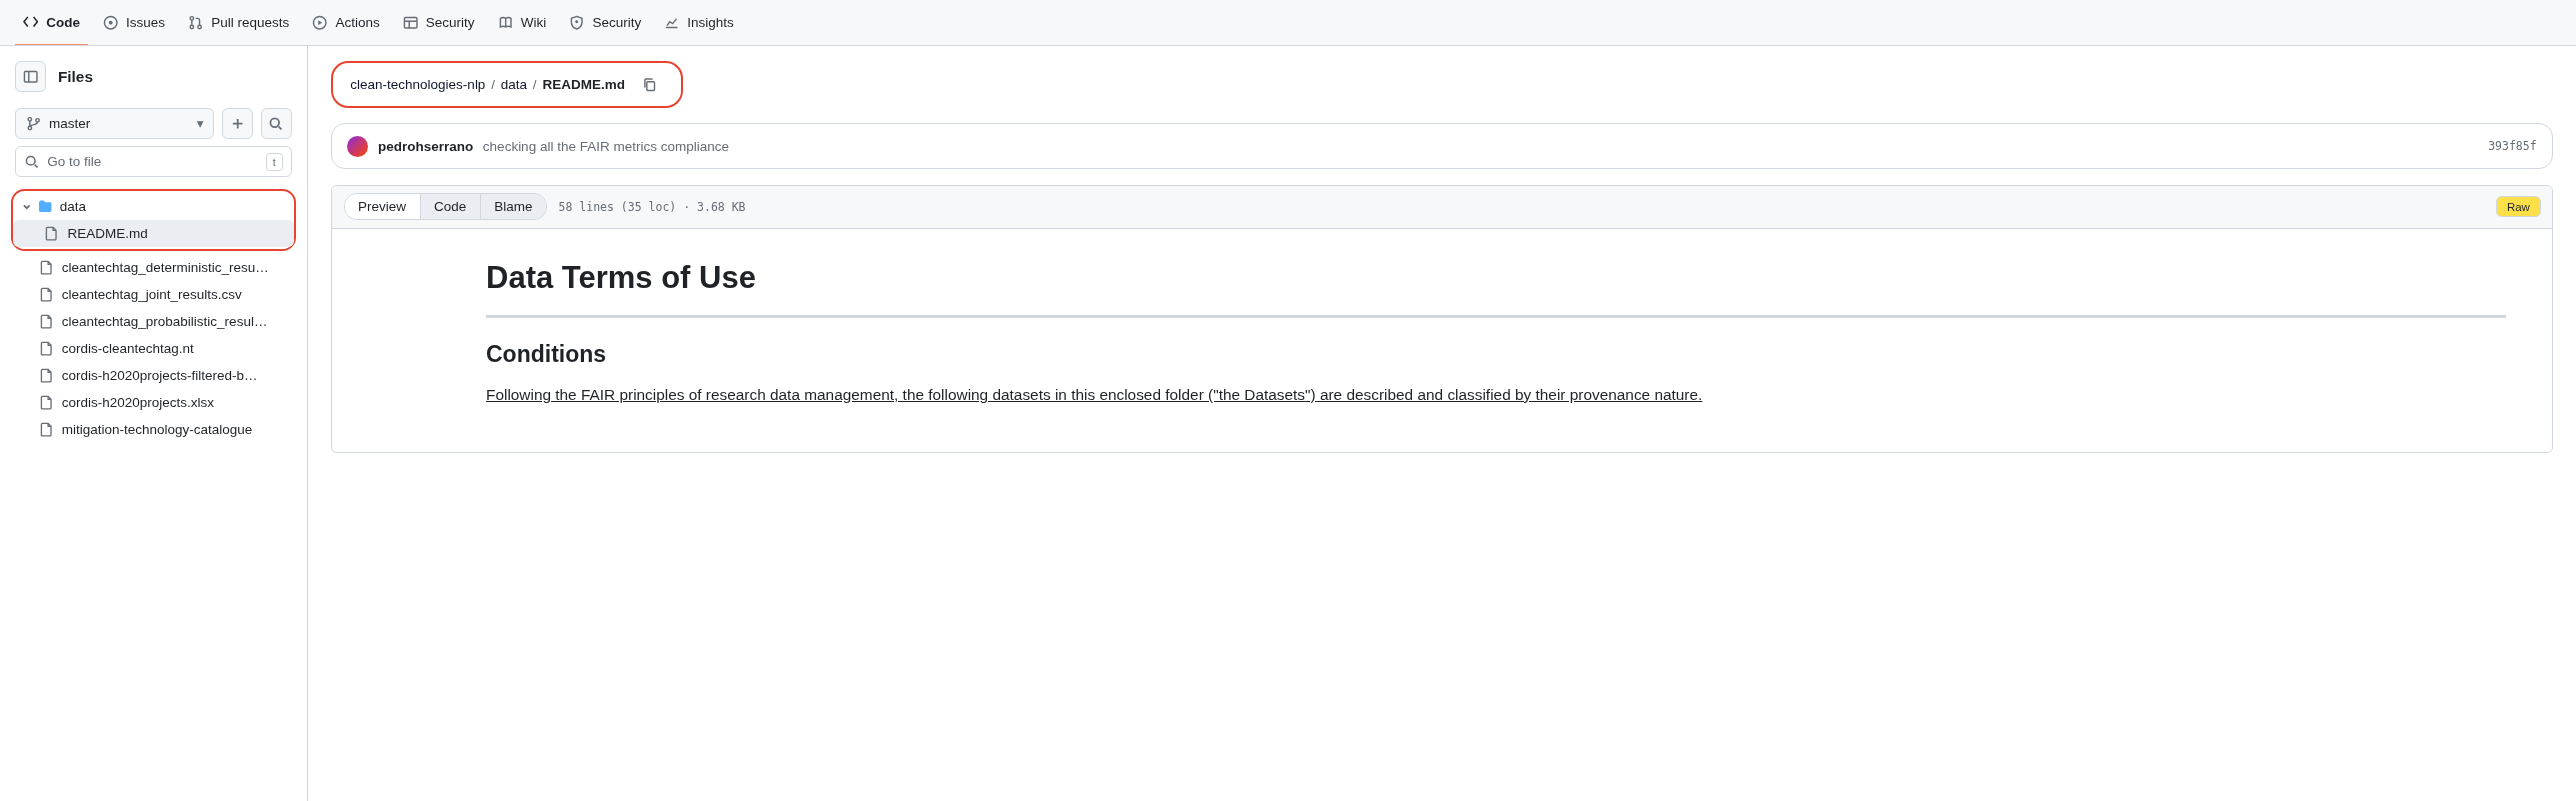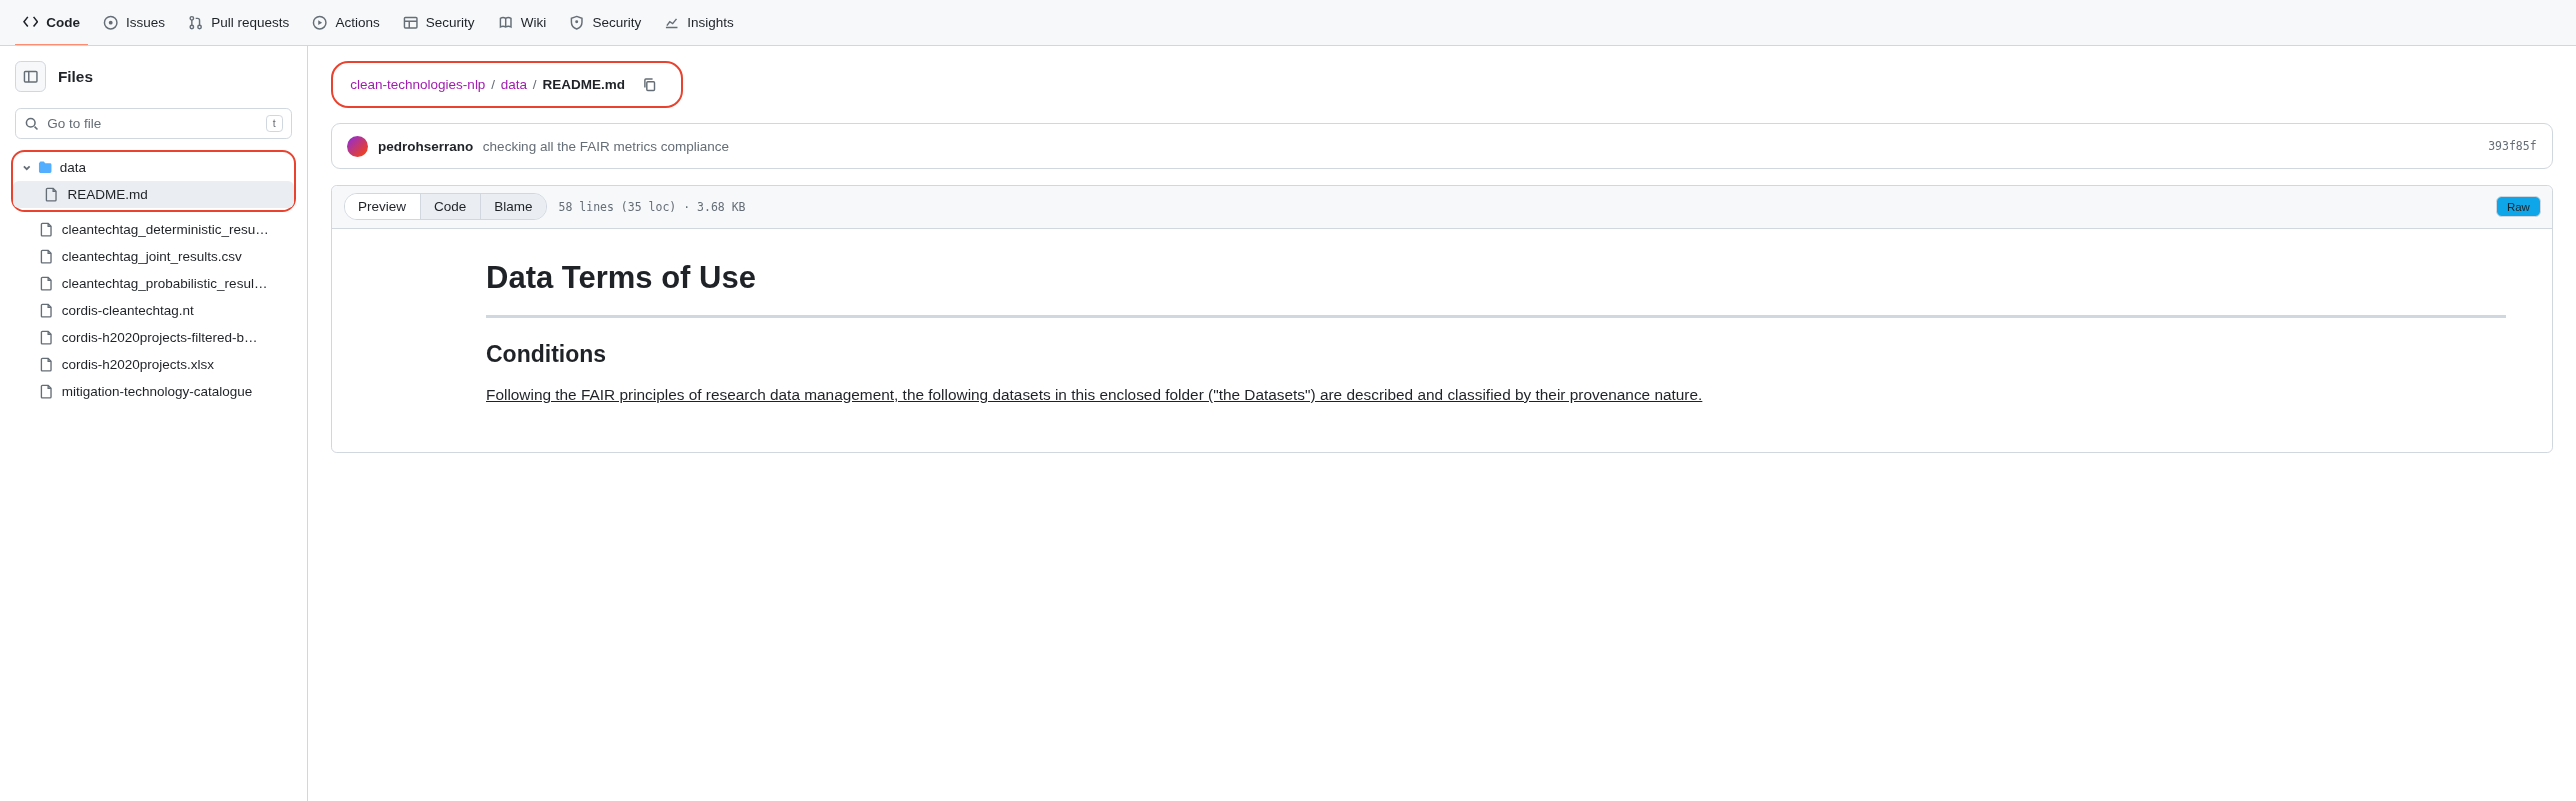--- a/index.html
+++ b/index.html
@@ -38,39 +38,39 @@
   .folder-icon { color: #54aeff; }
   .file-icon { color: #656d76; flex-shrink: 0; }
   .chevron-icon { color: #656d76; width: 11.5px; flex-shrink:0; }
   
   .highlight-box { border: 2.9px solid #e9432f; border-radius: 13.5px; padding: 1.9px 0; margin: 0 3.8px 3.8px; }
   
   
   .main { flex: 1; overflow: auto; padding: 15.4px 23px; }
   .breadcrumb-row { display: flex; align-items: center; gap: 9.6px; margin-bottom: 15.4px; }
   .breadcrumb-box { border: 2.9px solid #e9432f; border-radius: 17.3px; padding: 7.7px 17.3px; display: inline-flex; align-items: center; gap: 5.8px; }
-  .crumb-link { color: #a21caf; cursor: pointer; }
+  .crumb-link { color: #0f172a; cursor: pointer; }
   .crumb-sep { color: #656d76; }
   .crumb-current { font-weight: 600; }
   .copy-btn { width: 27px; height: 27px; display:flex; align-items:center; justify-content:center; cursor:pointer; color:#656d76; margin-left: 5.8px; }
   
-  .commit-bar { border: 1px solid #d0d7de; border-radius: 9px; padding: 11.5px 15.4px; display: flex; align-items: center; gap: 9.6px; margin-bottom: 15.4px; }
+  .commit-bar { border: 1px solid #d0d7de; border-radius: 14px; padding: 11.5px 15.4px; display: flex; align-items: center; gap: 9.6px; margin-bottom: 15.4px; }
   .avatar { width: 21px; height: 21px; border-radius: 50%; background: linear-gradient(135deg, #8a2be2, #ff4500); flex-shrink: 0; }
   .commit-author { font-weight: 600; }
   .commit-msg { color: #656d76; }
   .commit-sha { margin-left: auto; font-family: ui-monospace, monospace; font-size: 11.5px; color: #656d76; }
   
   .file-box { border: 1px solid #d0d7de; border-radius: 5.8px; }
   .file-toolbar { display: flex; align-items: center; padding: 7.7px 11.5px; background: #f6f8fa; border-bottom: 1px solid #d0d7de; border-radius: 5.8px 5.8px 0 0; gap: 11.5px; }
   .seg { display: flex; border: 1px solid #d0d7de; border-radius: 13px; overflow: hidden; }
   .seg-btn { padding: 4.8px 13.5px; font-size: 13.5px; cursor: pointer; background: #eaeef2; color:#1f2328; }
   .seg-btn + .seg-btn { border-left: 1px solid #d0d7de; }
   .seg-btn.active { background: #ffffff; font-weight: 500; }
   .file-meta { font-family: ui-monospace, monospace; font-size: 11.5px; color: #656d76; }
-  .raw-btn { margin-left: auto; padding: 3.8px 9.6px; border: 1px solid #d0d7de; border-radius: 5.8px; background: #0ea5e9; font-size: 11.5px; cursor:pointer; }
+  .raw-btn { margin-left: auto; padding: 3.8px 9.6px; border: 1px solid #d0d7de; border-radius: 5.8px; background: #fde047; font-size: 11.5px; cursor:pointer; }
   
   .readme { padding: 31px 46px 31px 154px; }
   .readme h1 { font-size: 31px; font-weight: 600; margin-bottom: 15.4px; }
   .readme hr { border: none; border-top: 3.8px solid #d0d7de; margin: 19px 0 23px; }
   .readme h2 { font-size: 23px; font-weight: 600; margin-bottom: 15.4px; }
   .readme p { font-size: 15.4px; line-height: 1.5; margin-bottom: 15.4px; text-decoration: underline; }
   
   svg { display: block; }
 </style>
 </head>
@@ -154,20 +154,43 @@
 
   <aside class="sidebar">
     <div class="sidebar-header">
       <div class="panel-btn">
         <svg width="15.4" height="15.4" viewBox="0 0 16 16" fill="none" stroke="#656d76" stroke-width="1.5">
             <rect x="1.5" y="2.5" width="13" height="11" rx="1"></rect>
             <path d="M6 2.5v11"></path>
           </svg>
       </div>
       <div class="sidebar-title">Files</div>
+    </div>
+    <div class="sidebar-controls">
+      <div class="branch-select">
+        <svg width="15.4" height="15.4" viewBox="0 0 16 16" fill="none" stroke="#656d76" stroke-width="1.5">
+            <circle cx="4" cy="3.5" r="1.8"></circle>
+            <circle cx="4" cy="12.5" r="1.8"></circle>
+            <circle cx="12" cy="4.5" r="1.8"></circle>
+            <path d="M4 5.3v5.4M12 6.3c0 3-4 2-8 4"></path>
+          </svg>
+        <span>master</span>
+        <span class="caret">▾</span>
+      </div>
+      <div class="icon-btn">
+        <svg width="15.4" height="15.4" viewBox="0 0 16 16" stroke="currentColor" stroke-width="1.8">
+            <path d="M8 3v10M3 8h10"></path>
+          </svg>
+      </div>
+      <div class="icon-btn">
+        <svg width="15.4" height="15.4" viewBox="0 0 16 16" fill="none" stroke="currentColor" stroke-width="1.8">
+            <circle cx="7" cy="7" r="4.5"></circle>
+            <path d="M11 11l3 3"></path>
+          </svg>
+      </div>
     </div>
     <div class="search-row">
       <div class="search-box">
         <svg width="15.4" height="15.4" viewBox="0 0 16 16" fill="none" stroke="currentColor" stroke-width="1.6">
             <circle cx="7" cy="7" r="4.5"></circle>
             <path d="M11 11l3 3"></path>
           </svg>
         <span>Go to file</span>
         <span class="kbd">t</span>
       </div>

